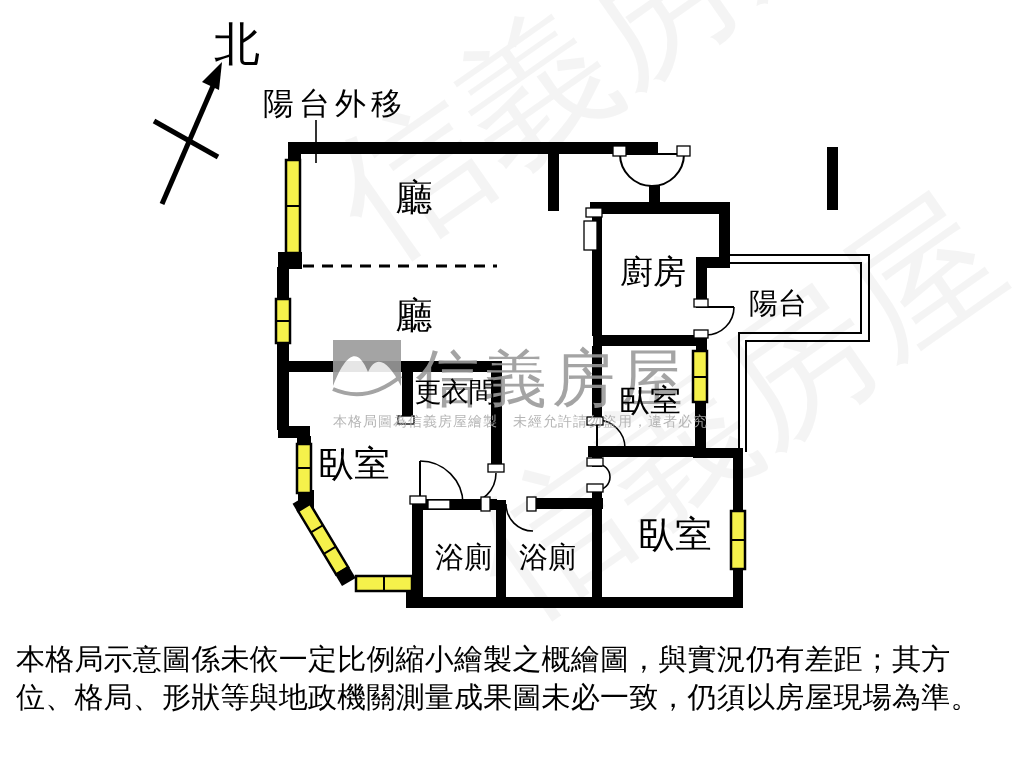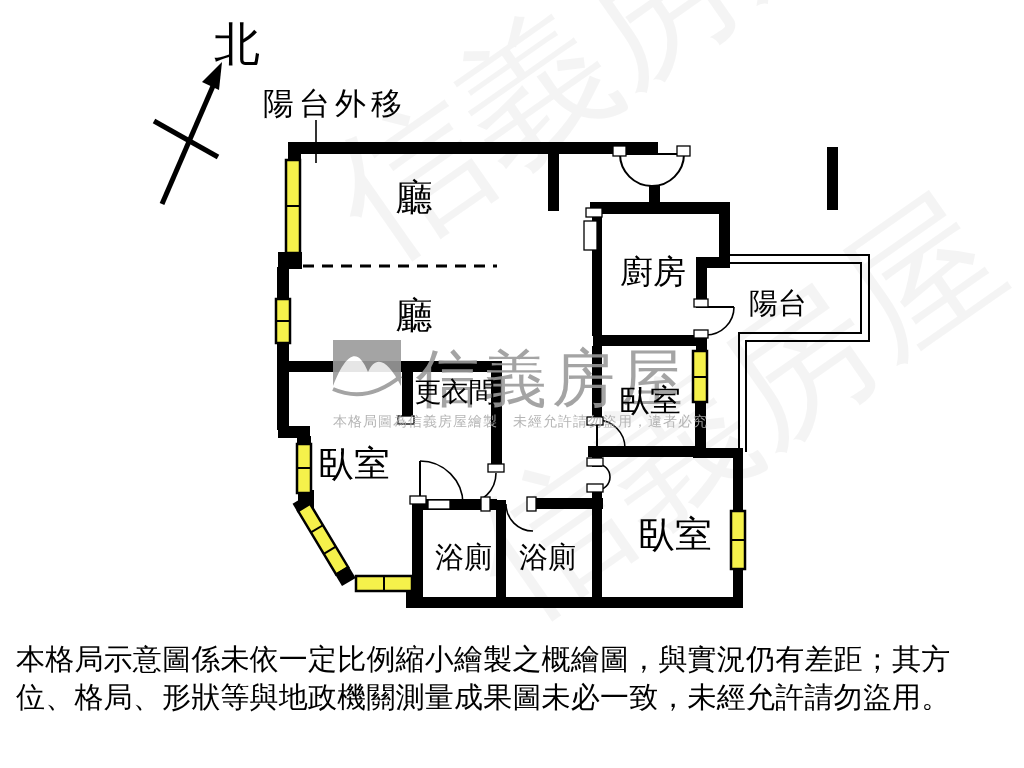--- a/index.html
+++ b/index.html
@@ -186,16 +186,16 @@
 
   <g>
     <text x="263" y="114" font-size="31" letter-spacing="5" fill="#000000" font-family="Liberation Serif, serif">陽台外移</text>
     <line x1="316" y1="120" x2="316" y2="163" stroke="#000000" stroke-width="1.6"></line>
   </g>
 
 </svg>
 
 <div class="disclaimer">
   <div>本格局示意圖係未依一定比例縮小繪製之概繪圖，與實況仍有差距；其方</div>
-  <div>位、格局、形狀等與地政機關測量成果圖未必一致，未經允許請勿盜用。</div>
+  <div>位、格局、形狀等與地政機關測量成果圖未必一致，仍須以房屋現場為準。</div>
 </div>
 
 </div>
 
 </body></html>

